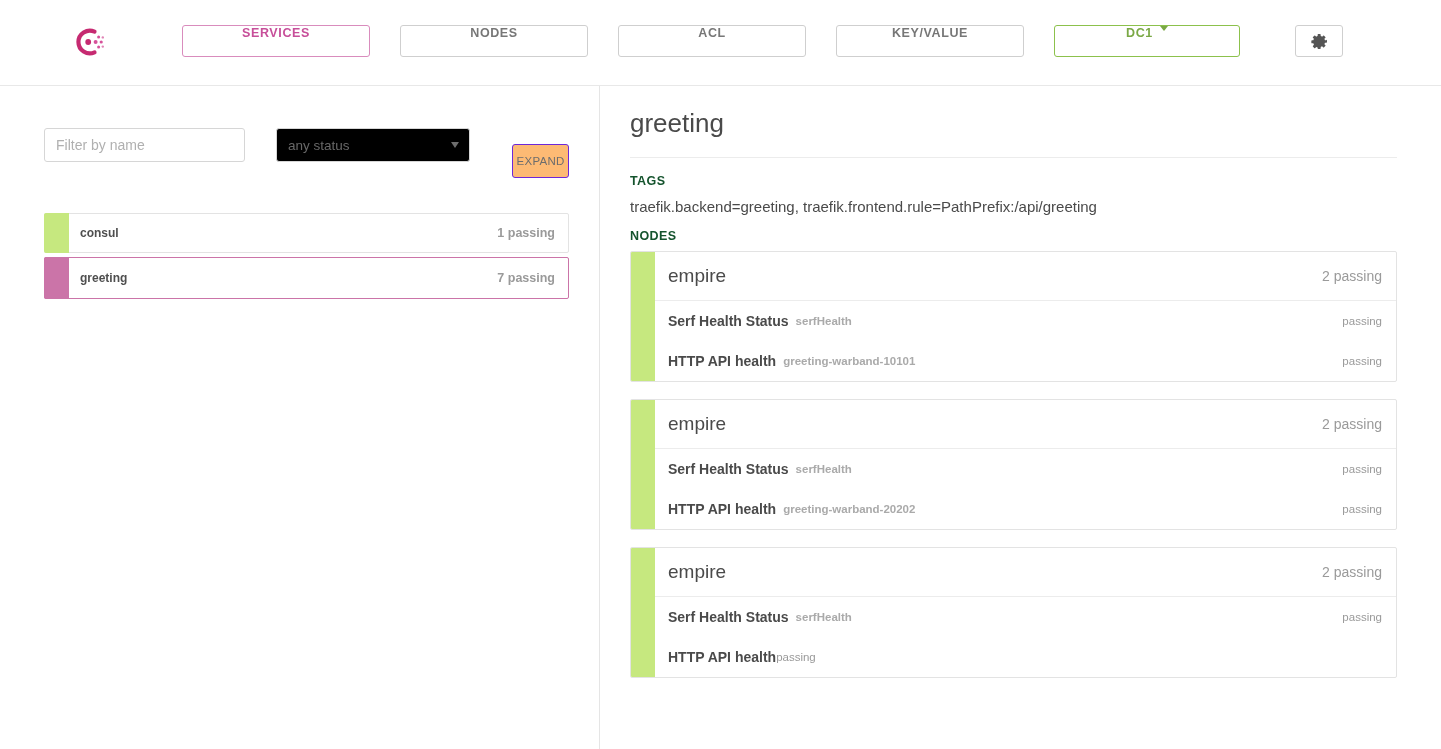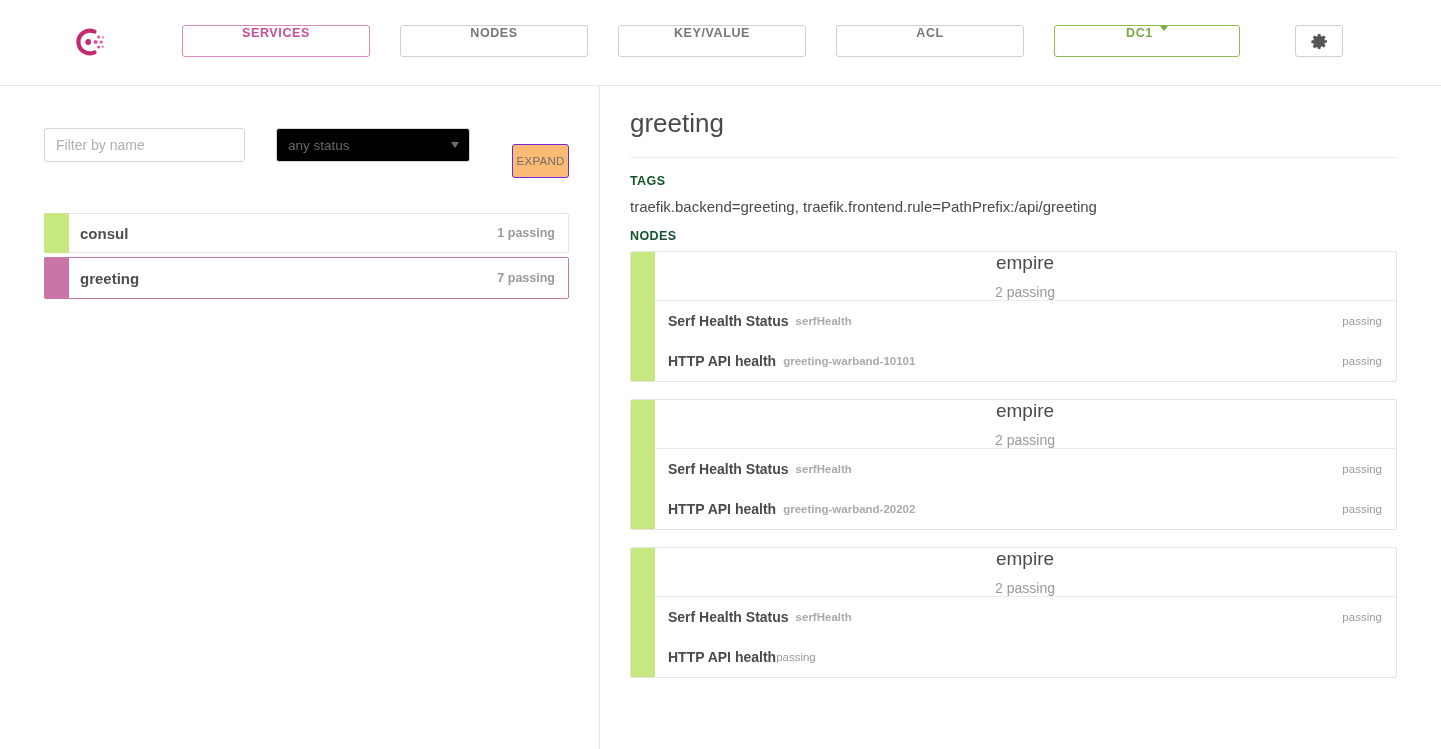--- a/index.html
+++ b/index.html
@@ -160,21 +160,21 @@
     left: -1px; top: -1px;
     width: 25px;
     height: calc(100% + 2px);
     border-radius: 2px 0 0 2px;
   }
   .svc-item.selected {
     border: 1px solid #cb74a8;
     height: 42px;
   }
   .svc-name {
-    font-size: 15px;
+    font-size: 12px;
     font-weight: bold;
     color: #4f4f4f;
     flex: 1;
   }
   .svc-count {
     font-size: 12.5px;
     font-weight: bold;
     color: #9a9a9a;
   }
 
@@ -219,21 +219,20 @@
     left: 0; top: 0;
     width: 24px; height: 100%;
   }
   .node-head {
     display: flex;
     align-items: center;
     height: 49px;
     padding-left: 37px;
     padding-right: 14px;
     border-bottom: 1px solid #ececec;
-    flex-direction: column;
   }
   .node-name {
     font-size: 19px;
     color: #4a4a4a;
     flex: 1;
   }
   .node-count {
     font-size: 14px;
     color: #9a9a9a;
   }
@@ -280,24 +279,24 @@
   </div>
 
   <div class="navbtns">
     <div class="navbtn w188 active-pink">
       <span>SERVICES</span>
     </div>
     <div class="navbtn w188">
       <span>NODES</span>
     </div>
     <div class="navbtn w188">
+      <span>ACL</span>
+    </div>
+    <div class="navbtn w188">
       <span>KEY/VALUE</span>
-    </div>
-    <div class="navbtn w188">
-      <span>ACL</span>
     </div>
     <div class="navbtn dc">
       <span>DC1</span>
       <span class="caret"></span>
     </div>
     <div class="gearbtn">
       <svg width="17" height="17" viewBox="0 0 20 20">
         <path fill="#555555" d="M10 6.6a3.4 3.4 0 1 0 0 6.8 3.4 3.4 0 0 0 0-6.8zm0 5.1a1.7 1.7 0 1 1 0-3.4 1.7 1.7 0 0 1 0 3.4z"></path>
         <path fill="#555555" d="M18 8.6h-1.6a6.6 6.6 0 0 0-.7-1.7l1.1-1.1a.8.8 0 0 0 0-1.2l-1.4-1.4a.8.8 0 0 0-1.2 0l-1.1 1.1a6.6 6.6 0 0 0-1.7-.7V2a.8.8 0 0 0-.8-.8H8.6a.8.8 0 0 0-.8.8v1.6a6.6 6.6 0 0 0-1.7.7L5 3.2a.8.8 0 0 0-1.2 0L2.4 4.6a.8.8 0 0 0 0 1.2l1.1 1.1a6.6 6.6 0 0 0-.7 1.7H1.2a.8.8 0 0 0-.8.8v2a.8.8 0 0 0 .8.8h1.6c.15.6.39 1.17.7 1.7l-1.1 1.1a.8.8 0 0 0 0 1.2l1.4 1.4a.8.8 0 0 0 1.2 0l1.1-1.1c.53.31 1.1.55 1.7.7V18a.8.8 0 0 0 .8.8h2a.8.8 0 0 0 .8-.8v-1.6a6.6 6.6 0 0 0 1.7-.7l1.1 1.1a.8.8 0 0 0 1.2 0l1.4-1.4a.8.8 0 0 0 0-1.2l-1.1-1.1c.31-.53.55-1.1.7-1.7H18a.8.8 0 0 0 .8-.8v-2a.8.8 0 0 0-.8-.8z"></path>
       </svg>

